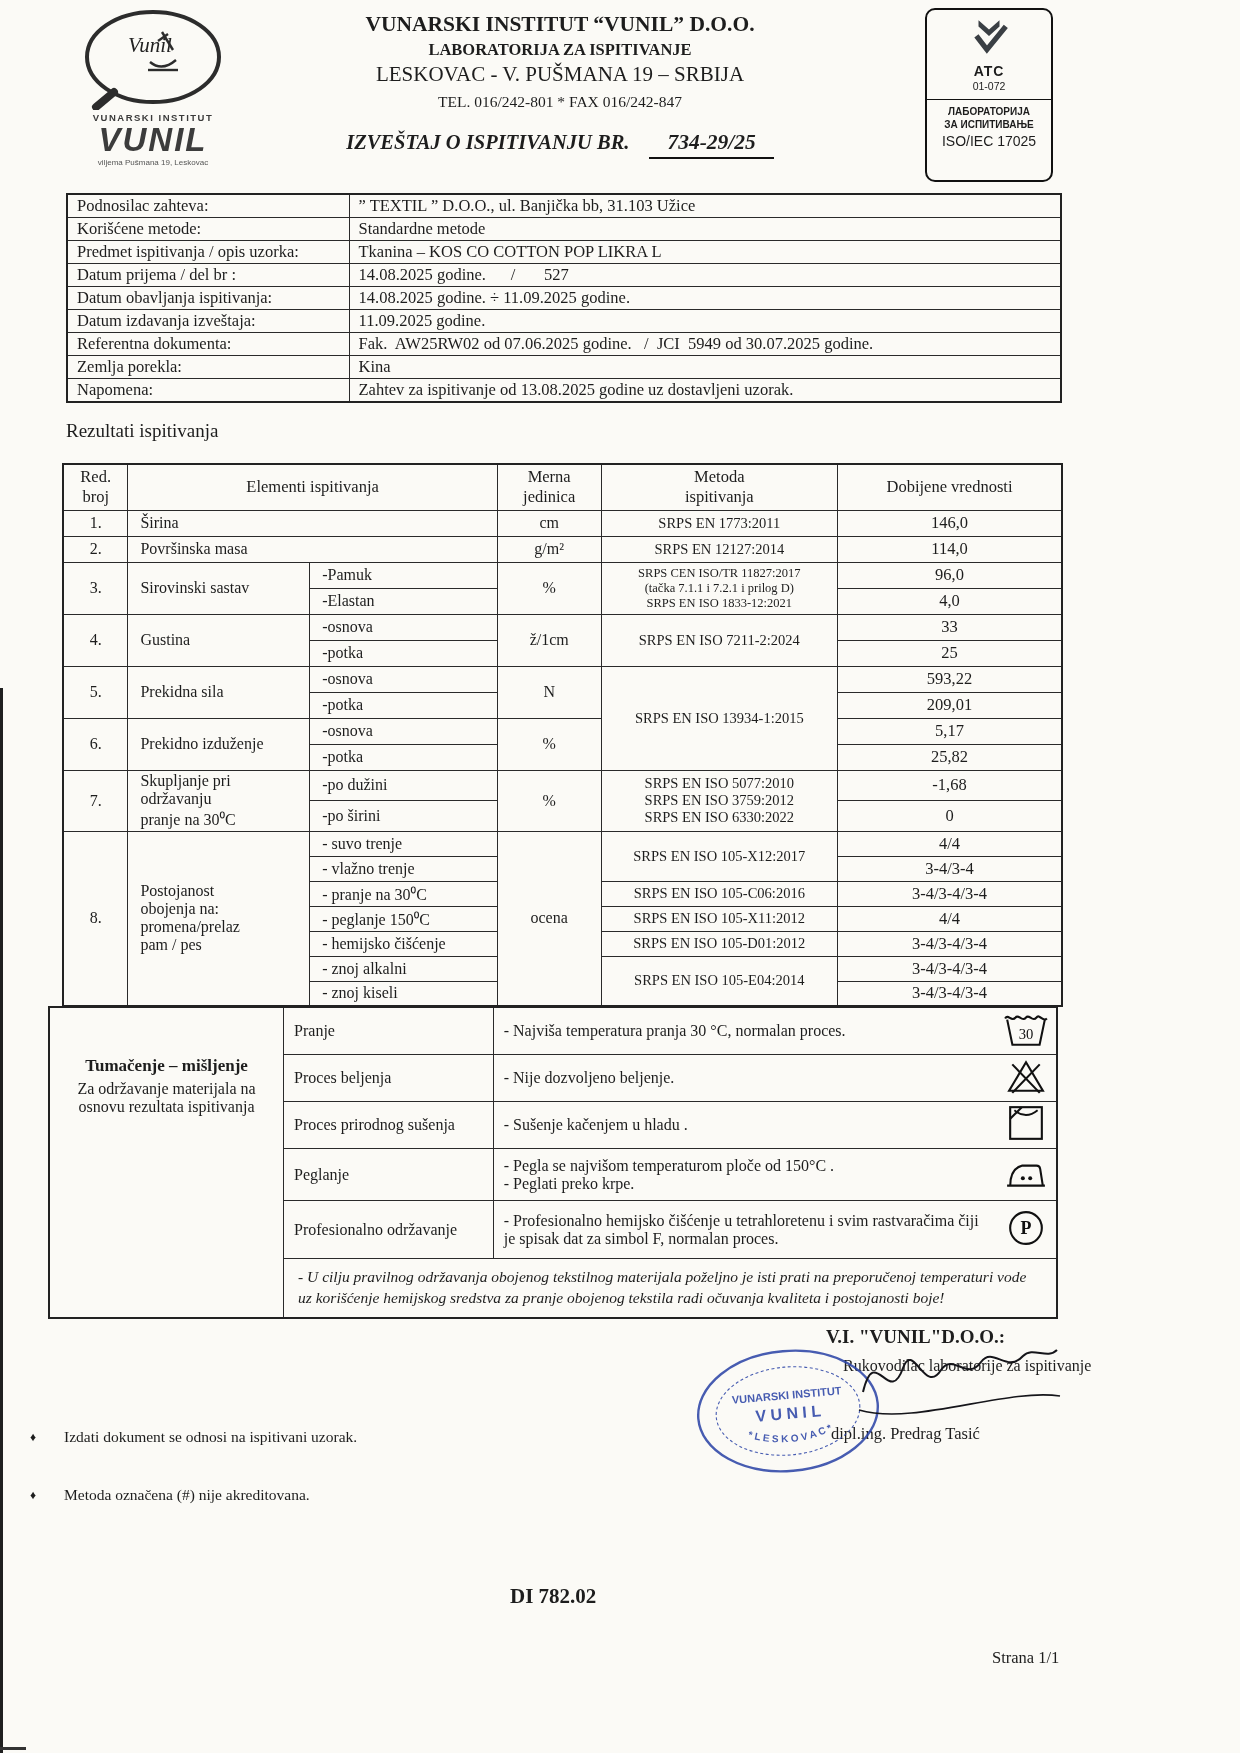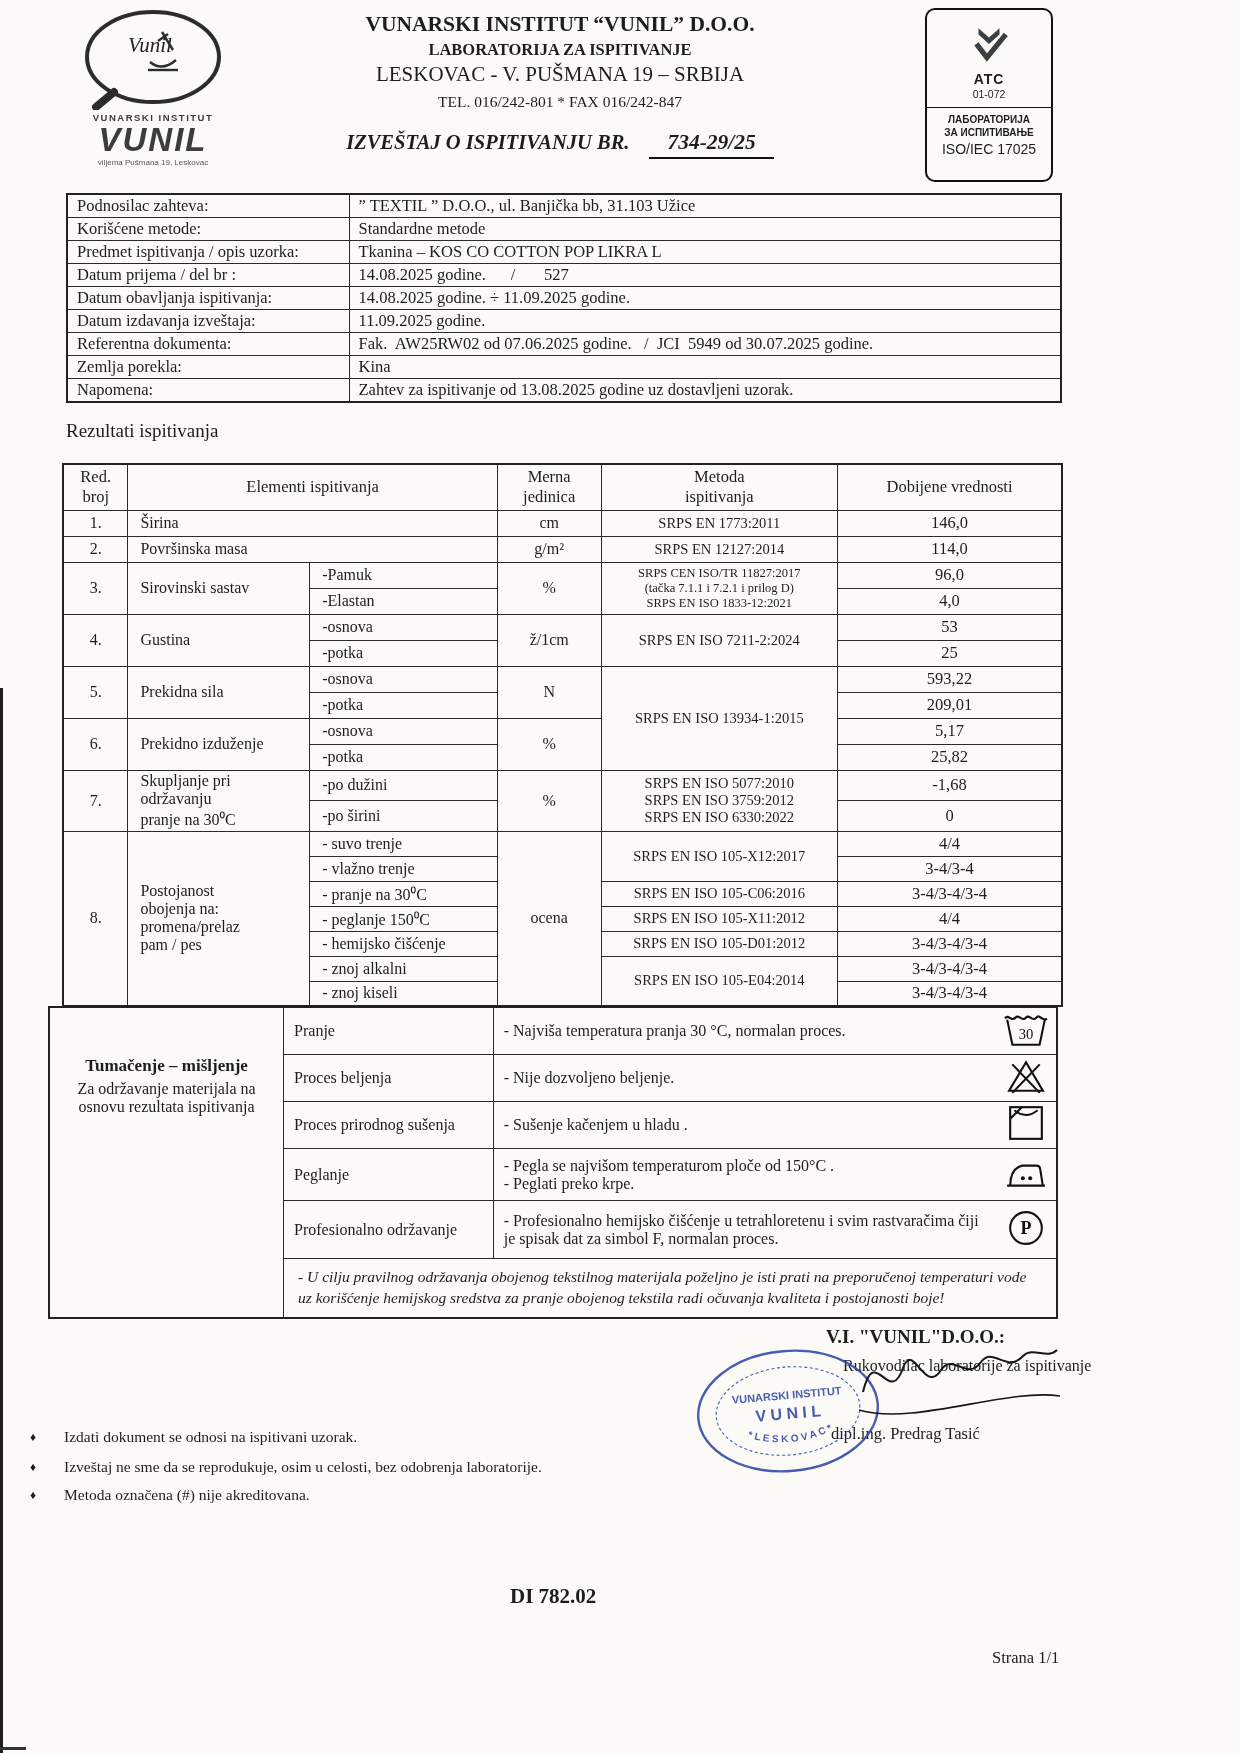--- a/index.html
+++ b/index.html
@@ -22,21 +22,21 @@
   .hc { position:absolute; left:265px; top:12px; width:590px; text-align:center; }
   .org { font-size:21.5px; font-weight:bold; }
   .lab-line { font-size:16.5px; font-weight:bold; margin-top:3px; }
   .addr { font-size:21px; margin-top:2px; }
   .tel { font-size:15.5px; margin-top:6px; }
 
   .report-line { position:absolute; left:265px; top:130px; width:590px; display:flex; justify-content:center; align-items:baseline; gap:20px; }
   .rl { font-size:20.5px; font-weight:bold; font-style:italic; }
   .rn { font-size:21.5px; font-weight:bold; font-style:italic; border-bottom:2.5px solid #111; padding:0 18px 2px 18px; }
 
-  .badge { position:absolute; left:925px; top:8px; width:128px; height:174px; border:2.5px solid #111; border-radius:10px; text-align:center; padding-top:16px; font-family:"Liberation Sans",sans-serif; background:#fbfaf6; }
+  .badge { position:absolute; left:925px; top:8px; width:128px; height:174px; border:2.5px solid #111; border-radius:10px; text-align:center; padding-top:8px; font-family:"Liberation Sans",sans-serif; background:#fbfaf6; }
   .atc { font-size:14px; font-weight:bold; letter-spacing:1px; margin-top:1px; }
   .atc-code { font-size:10.5px; margin-top:1px; }
   .badge-div { border-top:1.5px solid #111; margin:7px 0 6px 0; }
   .b1 { font-size:10px; font-weight:bold; line-height:1.25; }
   .b2 { font-size:14px; margin-top:2px; }
 
   
   .info-table { position:absolute; left:66px; top:193px; width:996px; border-collapse:collapse; border:2.5px solid #222; }
   .info-table td { border:1.5px solid #2a2a2a; font-size:16.5px; padding:1px 9px; height:21px; vertical-align:middle; }
   .info-table td.lbl { width:282px; }
@@ -230,21 +230,21 @@
         <td class="nm">-Elastan</td>
         <td class="val">4,0</td>
       </tr>
 
       <tr>
         <td rowspan="2">4.</td>
         <td rowspan="2" class="nm">Gustina</td>
         <td class="nm">-osnova</td>
         <td rowspan="2">ž/1cm</td>
         <td rowspan="2" class="mt">SRPS EN ISO 7211-2:2024</td>
-        <td class="val">53</td>
+        <td class="val">33</td>
       </tr>
       <tr>
         <td class="nm">-potka</td>
         <td class="val">25</td>
       </tr>
 
       <tr>
         <td rowspan="2">5.</td>
         <td rowspan="2" class="nm">Prekidna sila</td>
         <td class="nm">-osnova</td>
@@ -420,23 +420,20 @@
   </svg>
 
   <svg class="sig-stroke" viewBox="0 0 210 100">
     <path d="M8 62 C20 12 34 78 48 38 C58 10 70 66 86 40 C98 22 112 52 126 32 C138 16 152 44 168 26 C178 16 192 30 202 20" stroke="#15151a" stroke-width="2" fill="none"></path>
     <path d="M4 80 C60 96 150 58 205 66" stroke="#15151a" stroke-width="1.6" fill="none"></path>
   </svg>
 
   <div class="bullet-item b-0">
     <span class="dia">♦</span><span>Izdati dokument se odnosi na ispitivani uzorak.</span>
   </div>
-  <div class="bullet-item b-1">
-    <span class="dia">♦</span><span>Izveštaj ne sme da se reprodukuje, osim u celosti, bez odobrenja laboratorije.</span>
-  </div>
   <div class="bullet-item b-2">
     <span class="dia">♦</span><span>Metoda označena (#) nije akreditovana.</span>
   </div>
 
   <div class="di-code">DI 782.02</div>
   <div class="strana">Strana 1/1</div>
 
   <div class="edge-line"></div>
   <div class="edge-smudge"></div>
 

